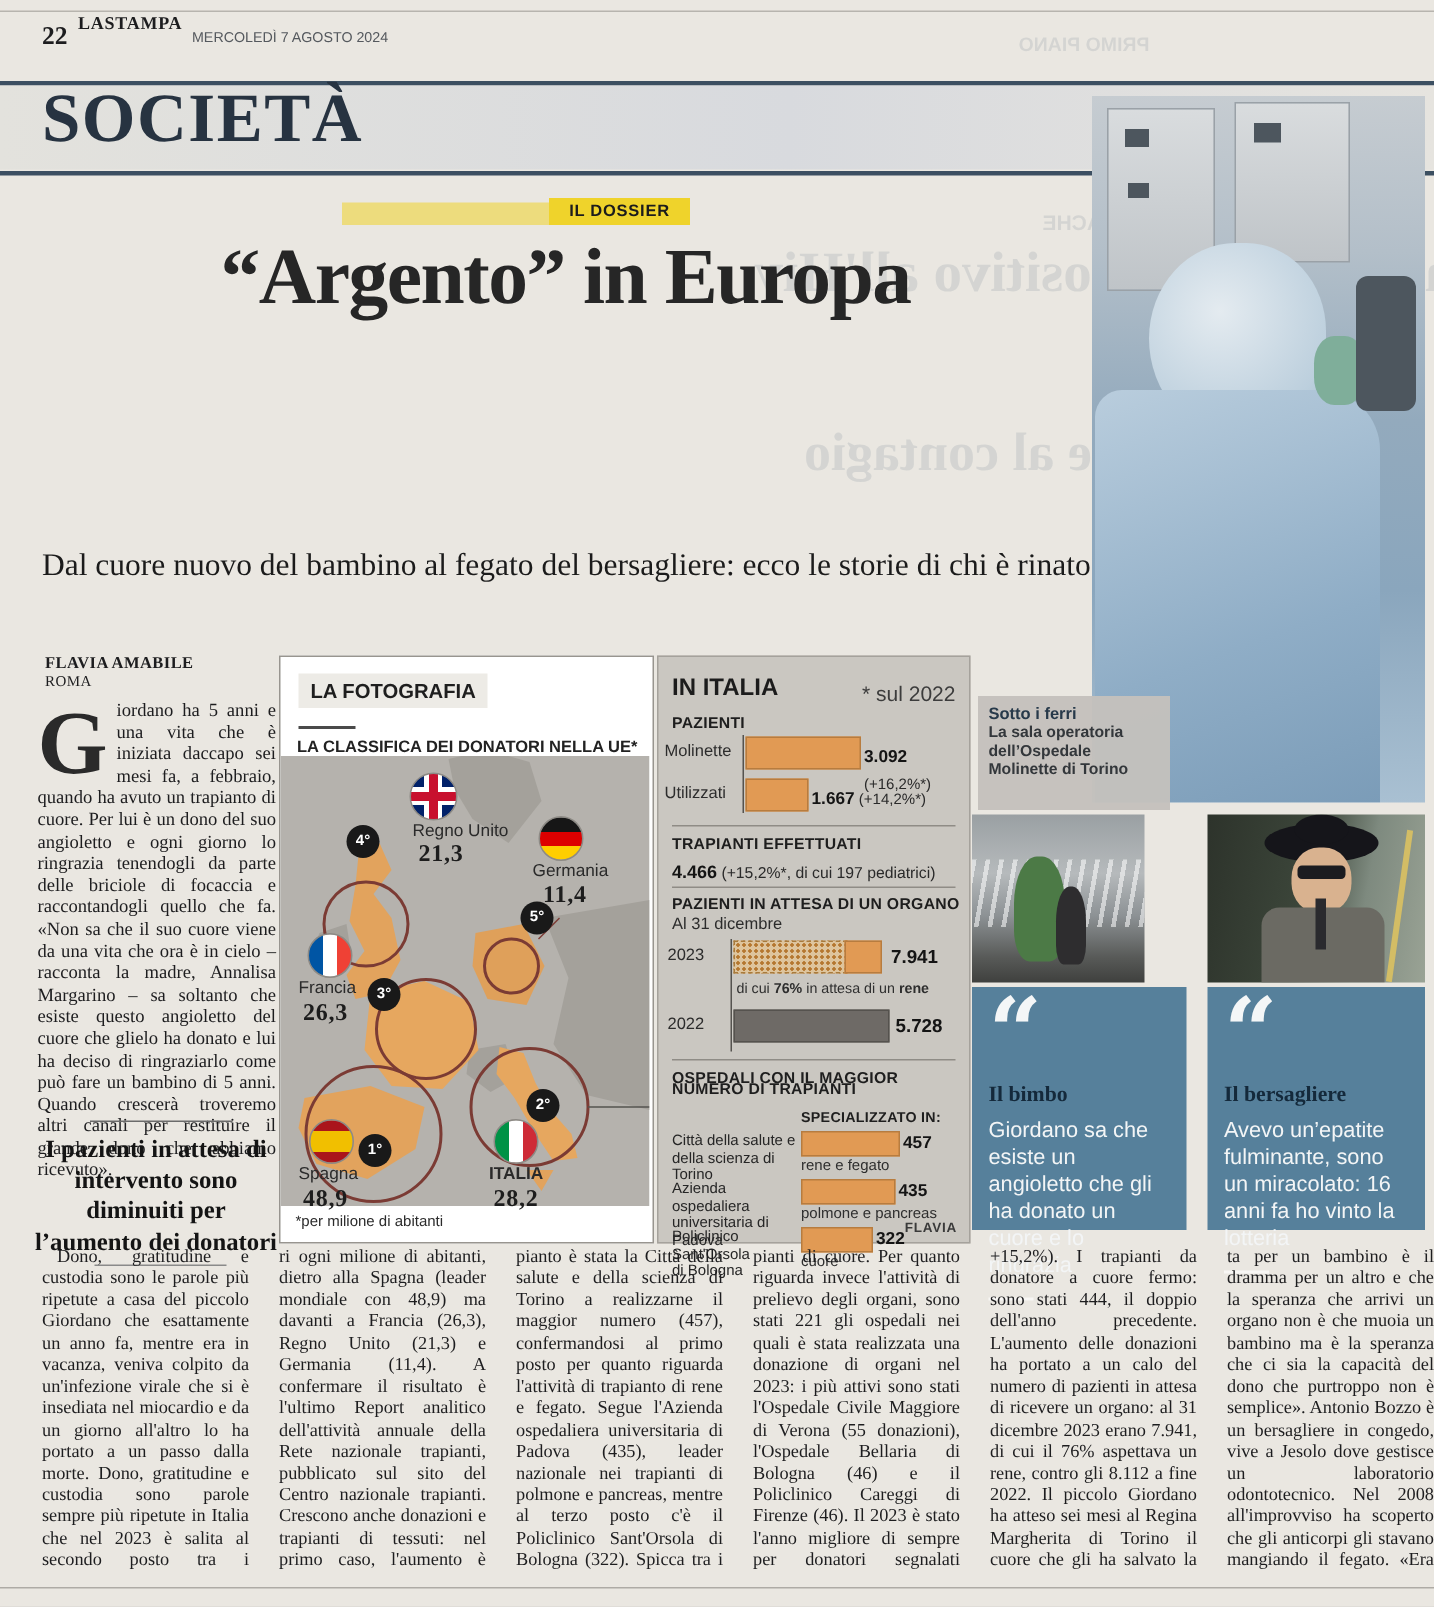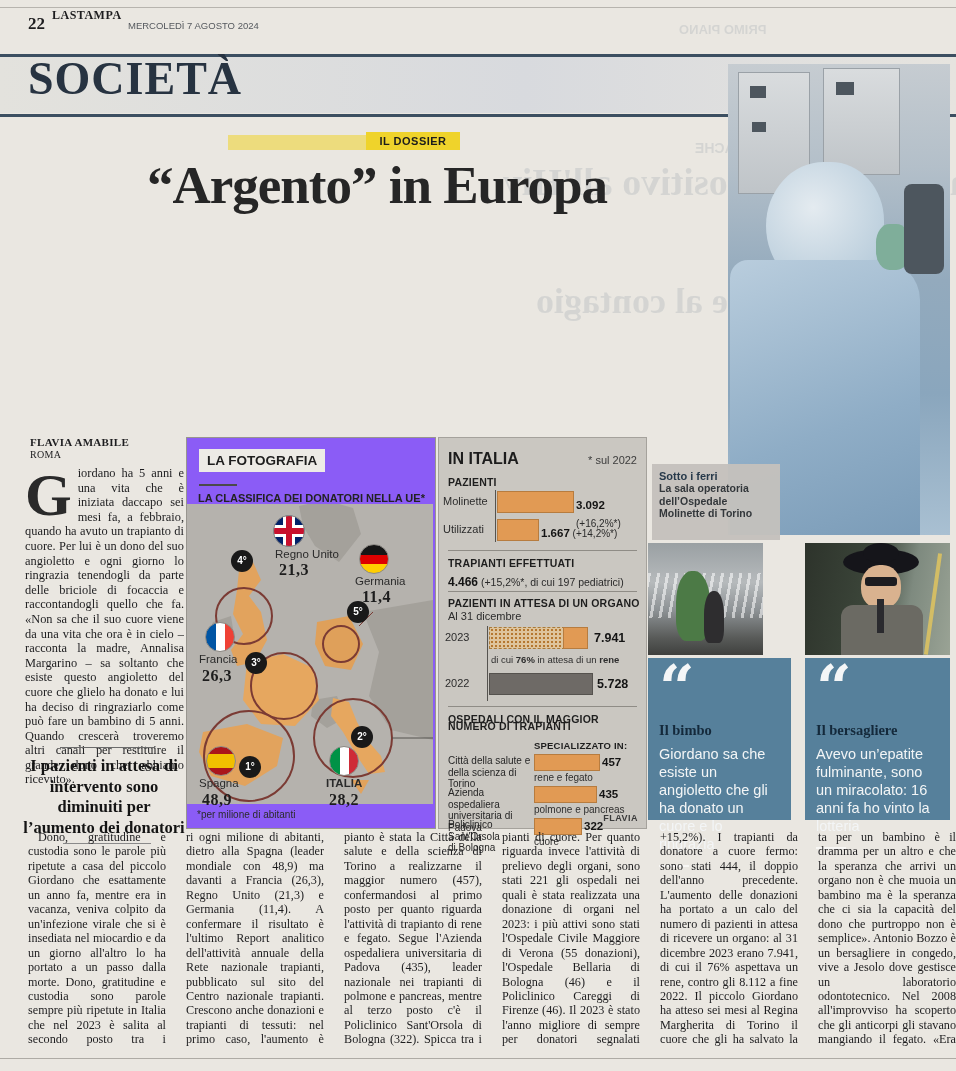--- a/index.html
+++ b/index.html
@@ -54,35 +54,35 @@
   .qdash{width:30px;height:2px;background:rgba(255,255,255,.65);margin-top:12px;}
   
   .byline-a{left:30px;top:436px;font-size:11px;font-weight:bold;letter-spacing:.3px;}
   .byline-p{left:30px;top:449px;font-size:10px;letter-spacing:.3px;}
   .lead{left:25px;top:466px;width:159px;font-size:12.4px;line-height:14.6px;text-align:justify;}
   .dropcap{float:left;font-size:60px;line-height:50px;padding:4px 6px 0 0;font-weight:bold;color:#2a2a2a;}
   .pq-rule{left:60px;top:747px;width:95px;height:1px;background:#6b6b6b;}
   .pullquote{left:20px;top:756px;width:168px;text-align:center;font-size:16.5px;line-height:20.5px;font-weight:bold;color:#141414;}
   .pq-rule2{left:63px;top:843px;width:88px;height:1px;background:#8a8a8a;}
   
-  .info{left:186px;top:437px;width:248px;height:390px;background:#8b5cf6;border:1px solid #98958f;}
+  .info{left:186px;top:437px;width:248px;height:390px;background:#ffffff;border:1px solid #98958f;}
   .info-title{left:12px;top:11px;background:#edebe6;padding:4px 8px;font-size:13.5px;font-weight:bold;color:#1e1e1e;}
   .info-underline{left:12px;top:46px;width:38px;height:2px;background:#4a4a4a;}
   .info-sub{left:11px;top:54px;font-size:11px;font-weight:bold;color:#222;}
   .info-foot{left:10px;top:371px;font-size:10px;color:#2b2b2b;}
   .flag{border-radius:50%;border:1px solid #8d8a85;}
   .rankbadge{background:#191919;color:#fff;border-radius:50%;width:22px;height:22px;
              font-size:10px;font-weight:bold;text-align:center;line-height:22px;font-family:"Liberation Sans",sans-serif;}
   .cname{font-size:11.5px;color:#2a2a2a;font-family:"Liberation Sans",sans-serif;}
   .cval{font-size:16px;font-weight:bold;color:#1d1d1d;letter-spacing:.5px;}
   
   .stats{left:438px;top:437px;width:207px;height:390px;background:#cac7c1;border:1px solid #a5a29c;
          font-family:"Liberation Sans",sans-serif;}
   .st-title{left:9px;top:12px;font-size:16px;font-weight:bold;color:#1c1c1c;}
-  .st-note{right:9px;top:16px;font-size:11px;color:#3c3c3c;position:absolute;}
+  .st-note{right:9px;top:16px;font-size:14px;color:#3c3c3c;position:absolute;}
   .st-h{font-size:10.5px;font-weight:bold;color:#1e1e1e;letter-spacing:.2px;}
   .st-div{left:9px;width:189px;height:1px;background:#8f8c86;}
   .axis{width:1px;background:#55534f;}
   .blabel{font-size:11px;color:#2c2c2c;}
   .bar{height:20px;background:#e19a54;border:1px solid #b77c3f;}
   .hbar{height:15px;background:#e19a54;border:1px solid #b77c3f;}
   .bar-gray{background:#6e6a66;border-color:#55524e;}
   .bar-hatch{background:
       radial-gradient(circle,#b5772f 1px,transparent 1.4px) 0 0/4px 4px,
       #dec49c;border:1px dashed #a87b3d;}
@@ -116,20 +116,21 @@
 
   <div class="abs ghost" style="right:-40px;top:160px;font-size:38px;">stato per abusi positivo all'Hiv</div>
   <div class="abs ghost" style="right:10px;top:280px;font-size:36px;">Vittime esposte al contagio</div>
 
   <div class="abs kicker-streak"></div>
   <div class="abs kicker sans">IL DOSSIER</div>
   <div class="abs headline">
     <div>“Argento” in Europa</div>
   </div>
   <div class="abs deck">
+    <div>Dal cuore nuovo del bambino al fegato del bersagliere: ecco le storie di chi è rinato</div>
   </div>
 
   <div class="abs photo mainphoto">
     <div class="abs machine" style="left:10px;top:8px;width:70px;height:120px;"></div>
     <div class="abs machine" style="left:95px;top:4px;width:75px;height:105px;"></div>
     <div class="abs m-dark" style="left:22px;top:22px;width:16px;height:12px;"></div>
     <div class="abs m-dark" style="left:108px;top:18px;width:18px;height:13px;"></div>
     <div class="abs m-dark" style="left:24px;top:58px;width:14px;height:10px;"></div>
     <div class="abs surgeon-cap" style="left:38px;top:98px;width:118px;height:130px;"></div>
     <div class="abs surgeon-body" style="left:2px;top:196px;width:190px;height:275px;"></div>

